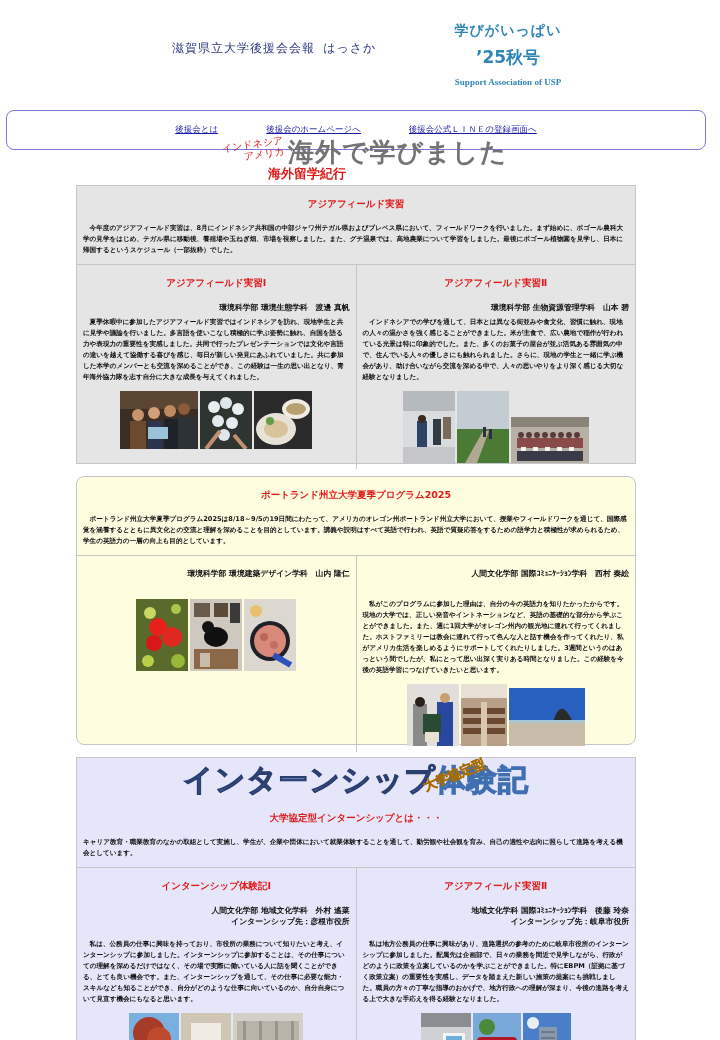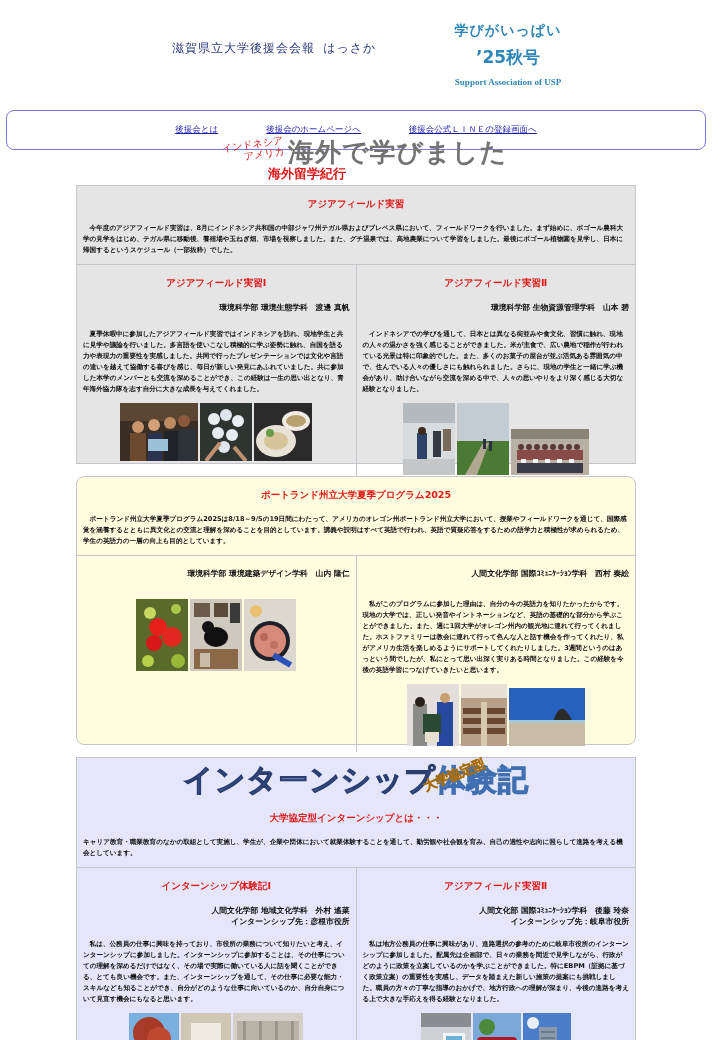--- a/index.html
+++ b/index.html
@@ -28,21 +28,21 @@
 
   
   .box { position: absolute; left: 76px; width: 560px; border: 1.5px solid #c4c6cc; }
   .box-row { display: flex; border-top: 1.5px solid #c4c6cc; }
   .box-col { flex: 1; padding: 8px 6px 6px 6px; }
   .box-col + .box-col { border-left: 1.5px solid #c4c6cc; }
   .intro { padding: 8px 6px 8px 6px; }
   .box-title { color: #e01a1a; font-weight: bold; font-size: 9.5px; text-align: center; margin: 4px 0 12px 0; }
   .para { font-size: 6.6px; font-weight: bold; line-height: 11px; text-indent: 1em; }
   .author { font-size: 7.8px; font-weight: bold; text-align: right; line-height: 11px; }
-  .author-gap { margin: 12px 0 16px 0; }
+  .author-gap { margin: 12px 0 4px 0; }
   .photos { display: flex; justify-content: center; align-items: flex-end; gap: 2px; margin-top: 8px; }
   .photo { display: block; }
 
   .box.asia { top: 185px; height: 279px; background: #e5e5e5; }
   .box.portland { top: 476px; height: 269px; background: #fffde0; border-radius: 8px; }
   .box.intern { top: 757px; height: 290px; background: #e5e6fa; }
 
   .intern-title { position: relative; height: 48px; text-align: center; }
   .intern-title .main { font-size: 30px; font-weight: bold; color: #5f7aa8; letter-spacing: 1px; -webkit-text-stroke: 1px #2a3e70; position: relative; top: 2px; }
   .intern-title .main .outline { color: #c9d8f0; -webkit-text-stroke: 1.2px #3f6fb0; }
@@ -278,21 +278,21 @@
               <rect x="26" y="8" width="3" height="30"></rect>
               <rect x="42" y="8" width="3" height="30"></rect>
               <rect x="58" y="8" width="3" height="30"></rect>
             </g>
             <rect x="20" y="40" width="30" height="10" fill="#8a7a6a"></rect>
           </svg>
       </div>
     </div>
     <div class="box-col">
       <div class="box-title">アジアフィールド実習Ⅱ</div>
-      <div class="author">人間文化部 国際ｺﾐｭﾆｹｰｼｮﾝ学科　後藤 玲奈</div>
+      <div class="author">地域文化学科 国際ｺﾐｭﾆｹｰｼｮﾝ学科　後藤 玲奈</div>
       <div class="author" style="margin-bottom:12px;">インターンシップ先：岐阜市役所</div>
       <p class="para">私は地方公務員の仕事に興味があり、進路選択の参考のために岐阜市役所のインターンシップに参加しました。配属先は企画部で、日々の業務を間近で見学しながら、行政がどのように政策を立案しているのかを学ぶことができました。特にEBPM（証拠に基づく政策立案）の重要性を実感し、データを踏まえた新しい施策の提案にも挑戦しました。職員の方々の丁寧な指導のおかげで、地方行政への理解が深まり、今後の進路を考える上で大きな手応えを得る経験となりました。</p>
       <div class="photos">
         <svg class="photo" width="50" height="50">
             <rect width="50" height="50" fill="#cfd2d4"></rect>
             <rect width="50" height="14" fill="#8a8e92"></rect>
             <rect x="22" y="20" width="22" height="16" fill="#f4f4f4"></rect>
             <rect x="25" y="23" width="16" height="10" fill="#6ab0d8"></rect>
             <circle cx="12" cy="32" r="5" fill="#2a2a2a"></circle>
           </svg>

